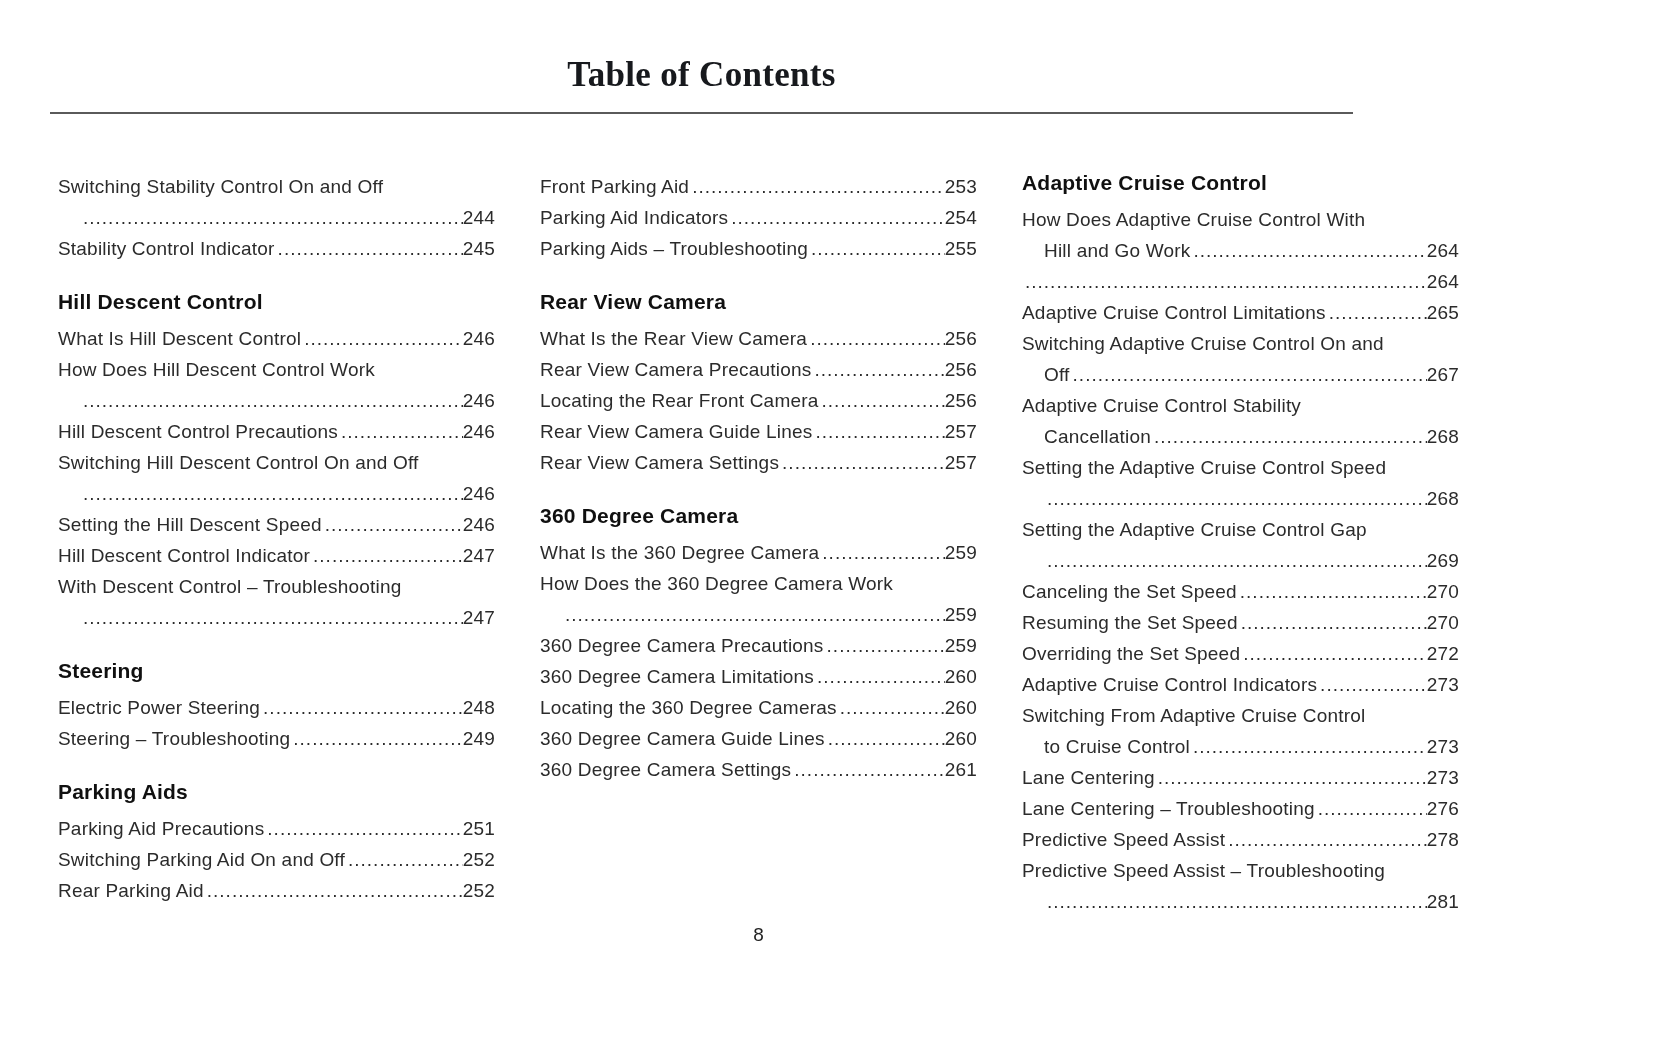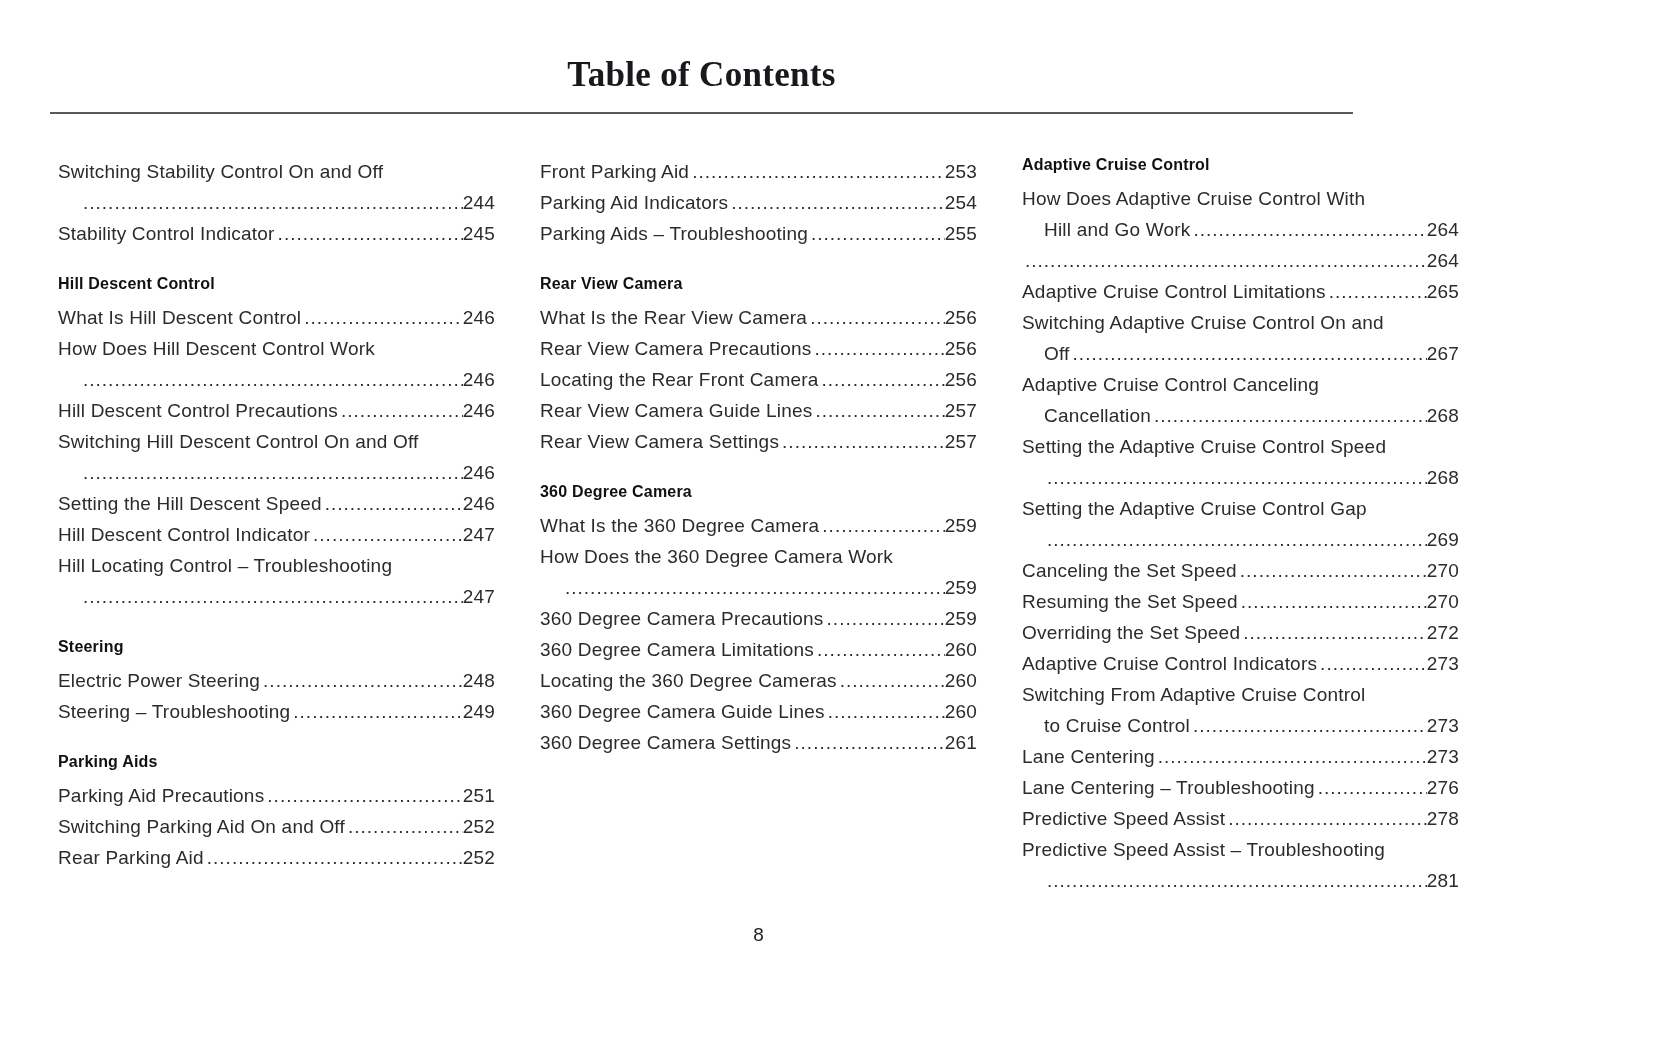--- a/index.html
+++ b/index.html
@@ -25,26 +25,26 @@
     color: #17191d;
     letter-spacing: 0.3px;
   }
   .rule {
     margin-top: 17px;
     border-bottom: 2px solid #5a5a5a;
   }
   .columns {
     display: flex;
     gap: 45px;
-    margin: 42px 0 0 8px;
+    margin: 57px 0 0 8px;
     width: 1401px;
   }
   .col { width: 437px; flex: none; }
   .sec-heading {
-    font-size: 16px;
+    font-size: 21px;
     font-weight: 700;
     color: #101010;
     margin: 26px 0 9px 0;
     letter-spacing: 0.2px;
   }
   .section:first-child .sec-heading:first-child { margin-top: 0; }
   .entry {
     font-size: 19px;
     line-height: 31px;
     color: #2b2b2b;
@@ -138,21 +138,21 @@
             </div>
           </div>
           <div class="entry">
             <div class="dotline">
               <span class="lbl">Hill Descent Control Indicator</span>
               <span class="leader"></span>
               <span class="pg">247</span>
             </div>
           </div>
           <div class="entry">
-            <div class="pre">Hill Locating Control – Troubleshooting</div>
+            <div class="pre">With Descent Control – Troubleshooting</div>
             <div class="dotline">
               <span class="leader"></span>
               <span class="pg">247</span>
             </div>
           </div>
         </div>
         <div class="section">
           <h2 class="sec-heading">Steering</h2>
           <div class="entry">
             <div class="dotline">
@@ -335,21 +335,21 @@
           </div>
           <div class="entry">
             <div class="pre">Switching Adaptive Cruise Control On and</div>
             <div class="dotline">
               <span class="lbl">Off</span>
               <span class="leader"></span>
               <span class="pg">267</span>
             </div>
           </div>
           <div class="entry">
-            <div class="pre">Adaptive Cruise Control Canceling</div>
+            <div class="pre">Adaptive Cruise Control Stability</div>
             <div class="dotline">
               <span class="lbl">Cancellation</span>
               <span class="leader"></span>
               <span class="pg">268</span>
             </div>
           </div>
           <div class="entry">
             <div class="pre">Setting the Adaptive Cruise Control Speed</div>
             <div class="dotline">
               <span class="leader"></span>

